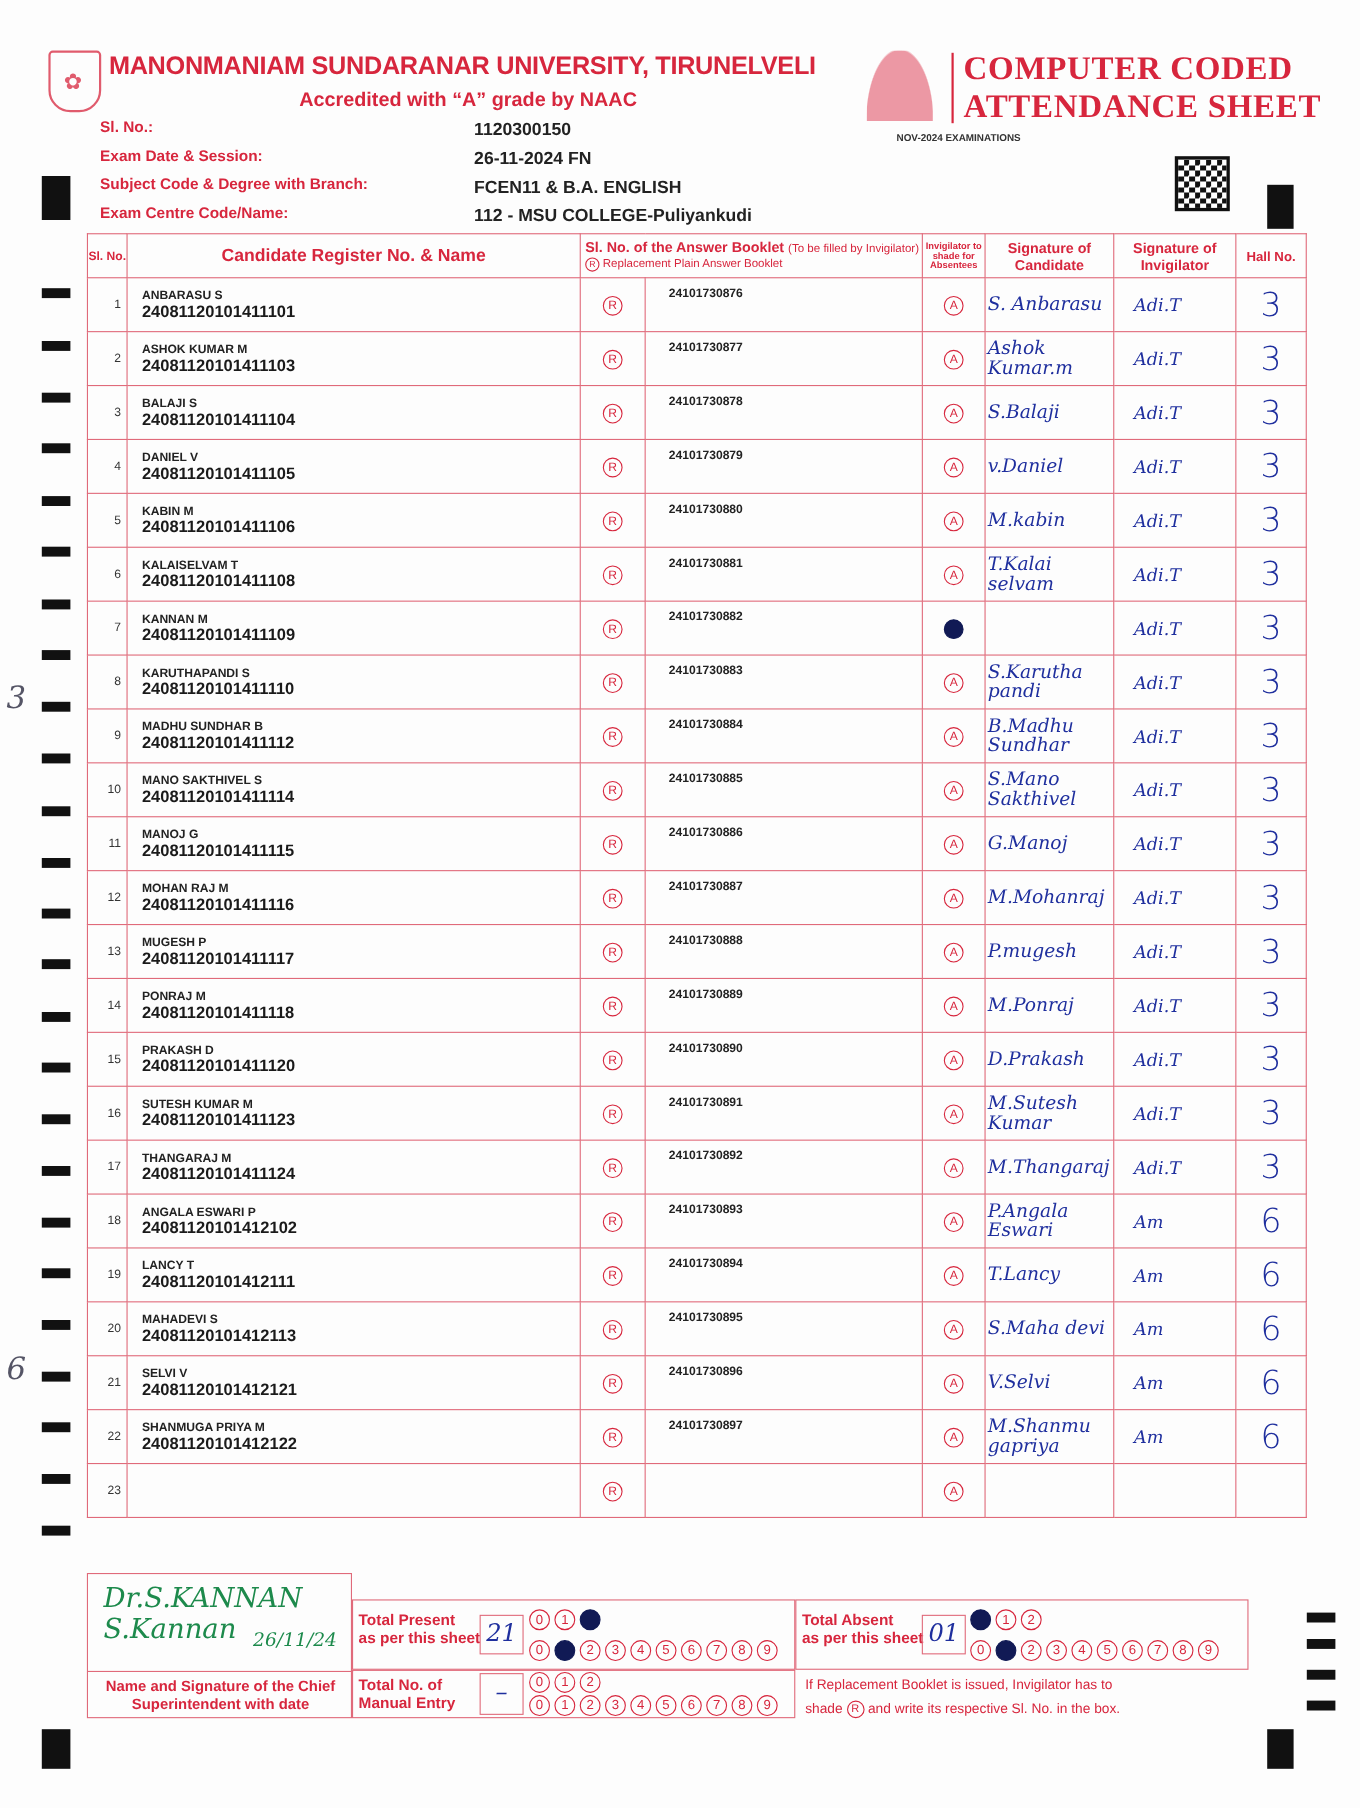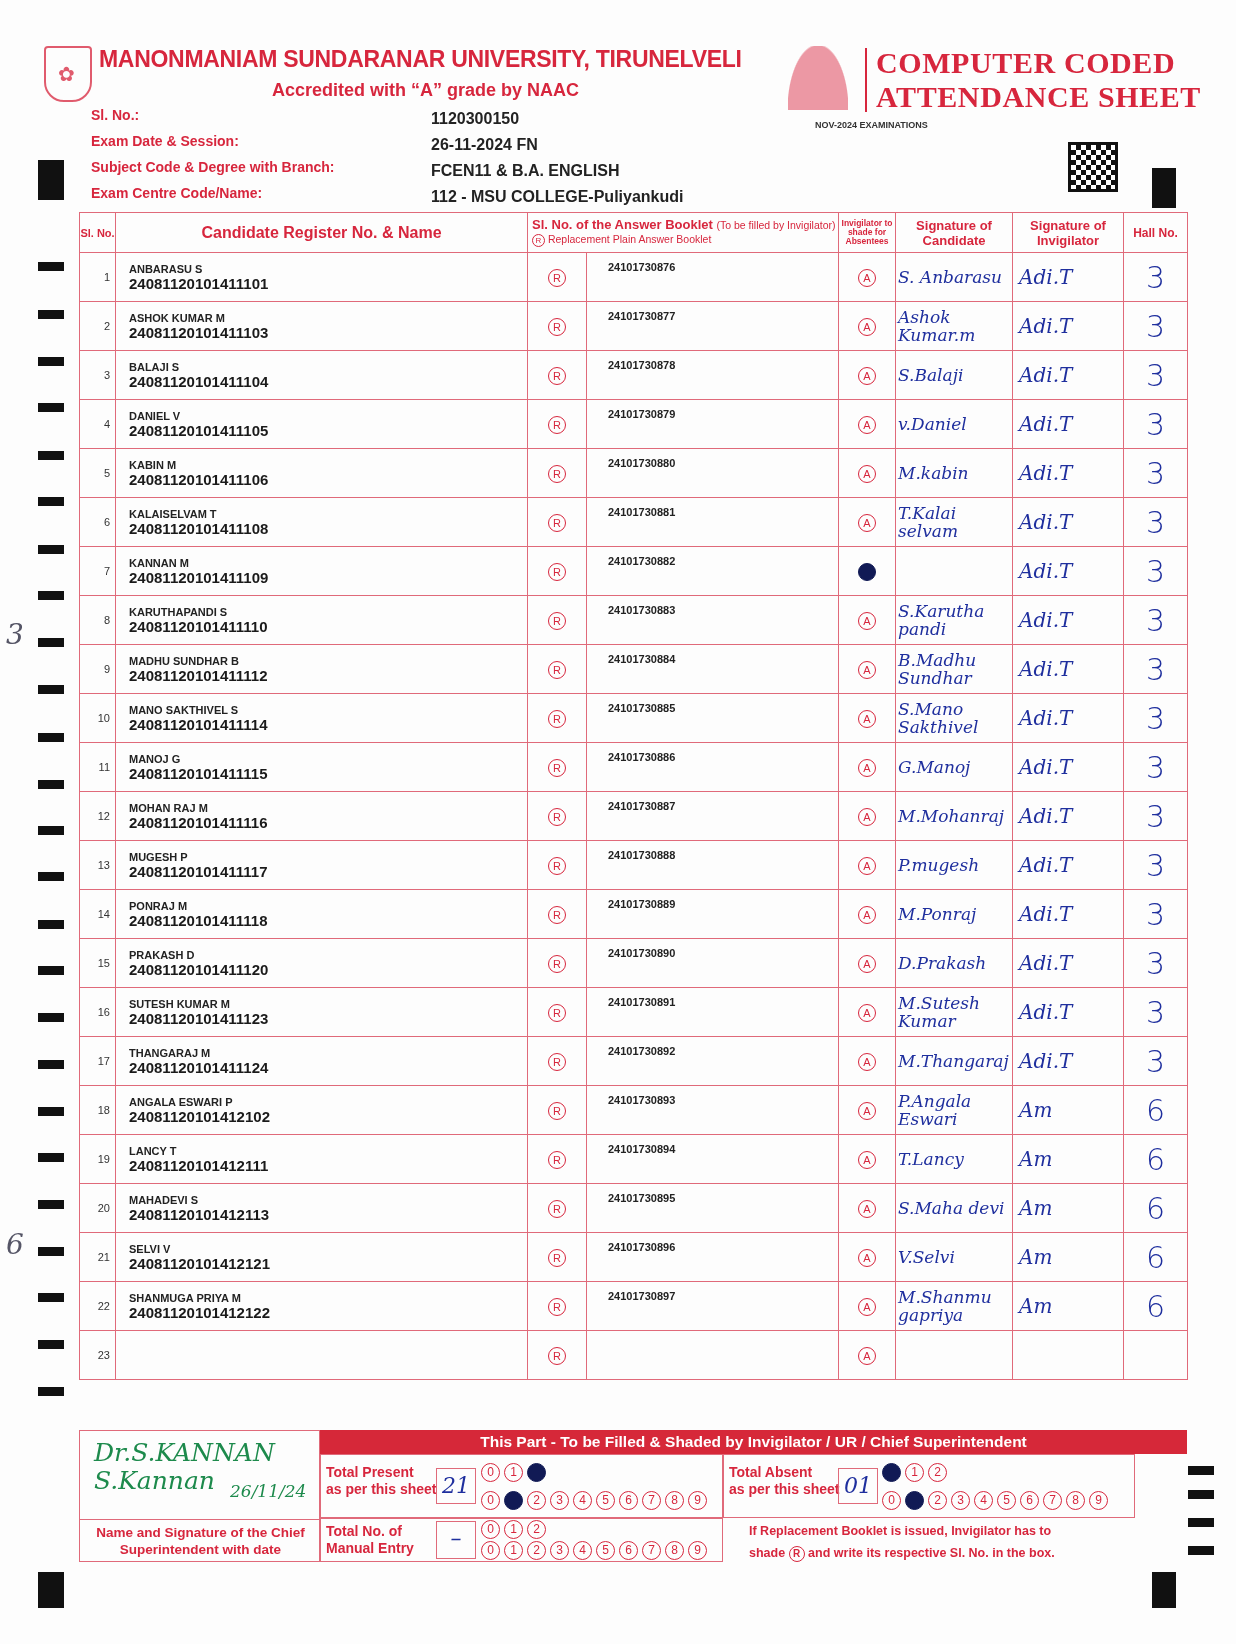--- a/index.html
+++ b/index.html
@@ -40,35 +40,35 @@
   td.sl { text-align: right; padding-right: 5px; font-size: 11px; color: #333; }
   td.name { padding-left: 13px; vertical-align: middle; }
   td.name .n { display: block; font-size: 11px; font-weight: bold; color: #222; }
   td.name .r { display: block; font-size: 15px; font-weight: bold; color: #1a1a1a; }
   td.rb { text-align: center; }
   .bub { display: inline-block; width: 18px; height: 18px; border: 1.3px solid var(--red); border-radius: 50%; color: var(--red); font-size: 11px; line-height: 16px; text-align: center; }
   .bub.filled { background: #111a55; border-color: #111a55; color: transparent; }
   td.bk { vertical-align: top; padding: 8px 0 0 21px; font-size: 11px; font-weight: bold; color: #222; }
   td.abs { text-align: center; }
   td.sig { font-family: "DejaVu Serif", serif; font-style: italic; color: var(--ink); font-size: 17px; padding-left: 2px; line-height: 18px; }
-  td.inv { font-family: "DejaVu Serif", serif; font-style: italic; color: var(--ink); font-size: 20px; padding-left: 6px; }
+  td.inv { font-family: "DejaVu Serif", serif; font-style: italic; color: var(--ink); font-size: 16px; padding-left: 18px; }
   td.hall { text-align: center; font-size: 30px; color: var(--ink); font-family: "DejaVu Sans", sans-serif; font-weight: 300; }
 
   .footer { position: absolute; left: 79px; top: 1430px; width: 1108px; height: 132px; }
   .cs-box { position: absolute; left: 0; top: 0; width: 241px; height: 132px; border: 1.5px solid var(--redline); }
   .cs-sign { position: absolute; left: 14px; top: 8px; font-family: "DejaVu Serif", serif; font-style: italic; color: var(--green); font-size: 25px; line-height: 28px; }
   .cs-date { position: absolute; left: 150px; top: 50px; font-family: "DejaVu Serif", serif; font-style: italic; color: var(--green); font-size: 17px; }
   .cs-label { position: absolute; left: 0; top: 88px; width: 241px; border-top: 1.5px solid var(--redline); text-align: center; color: var(--red); font-weight: bold; font-size: 13.5px; padding-top: 4px; line-height: 17px; }
   .band { position: absolute; left: 241px; top: 0; width: 867px; height: 24px; background: #d62839; color: #fff; font-weight: bold; font-size: 15.5px; text-align: center; line-height: 24px; }
   .cell { position: absolute; border: 1.5px solid var(--redline); }
   .lbl { position: absolute; color: var(--red); font-weight: bold; font-size: 14px; line-height: 17px; }
   .wbox { position: absolute; width: 40px; height: 36px; border: 1.5px solid var(--redline); color: var(--ink); font-family: "DejaVu Serif", serif; font-style: italic; font-size: 22px; text-align: center; line-height: 34px; }
   .brow { position: absolute; display: flex; gap: 4px; }
   .brow .bub { width: 19px; height: 19px; font-size: 12px; line-height: 17px; }
-  .note { position: absolute; color: var(--red); font-weight: bold; font-size: 12.5px; line-height: 22px; margin-left: 17px; }
+  .note { position: absolute; color: var(--red); font-weight: normal; font-size: 12.5px; line-height: 22px; }
   .note .bub { width: 16px; height: 16px; font-size: 10px; line-height: 14px; vertical-align: middle; }
   .margin-mark { position: absolute; font-family: "DejaVu Serif", serif; font-style: italic; color: #556; font-size: 28px; }
 </style>
 </head>
 <body>
 
 <div id="timings">
     <div class="timing l" style="top: 262px;"></div>
     <div class="timing l" style="top: 310px;"></div>
     <div class="timing l" style="top: 357px;"></div>
@@ -456,21 +456,20 @@
 
 <div class="footer">
   <div class="cs-box">
     <div class="cs-sign">
       <div>Dr.S.KANNAN</div>
       <div>S.Kannan</div>
     </div>
     <div class="cs-date">26/11/24</div>
     <div class="cs-label">Name and Signature of the Chief Superintendent with date</div>
   </div>
-  <div class="band">This Part - To be Filled &amp; Shaded by Invigilator / UR / Chief Superintendent</div>
 
   <div class="cell" style="left:241px;top:24px;width:403px;height:64px">
     <div class="lbl" style="left:5px;top:9px">
       <div>Total Present</div>
       <div>as per this sheet</div>
     </div>
     <div class="wbox" style="left:115px;top:13px">21</div>
     <div class="brow" style="left:160px;top:8px" id="tp-tens">
         <span class="bub">0</span>
         <span class="bub">1</span>

